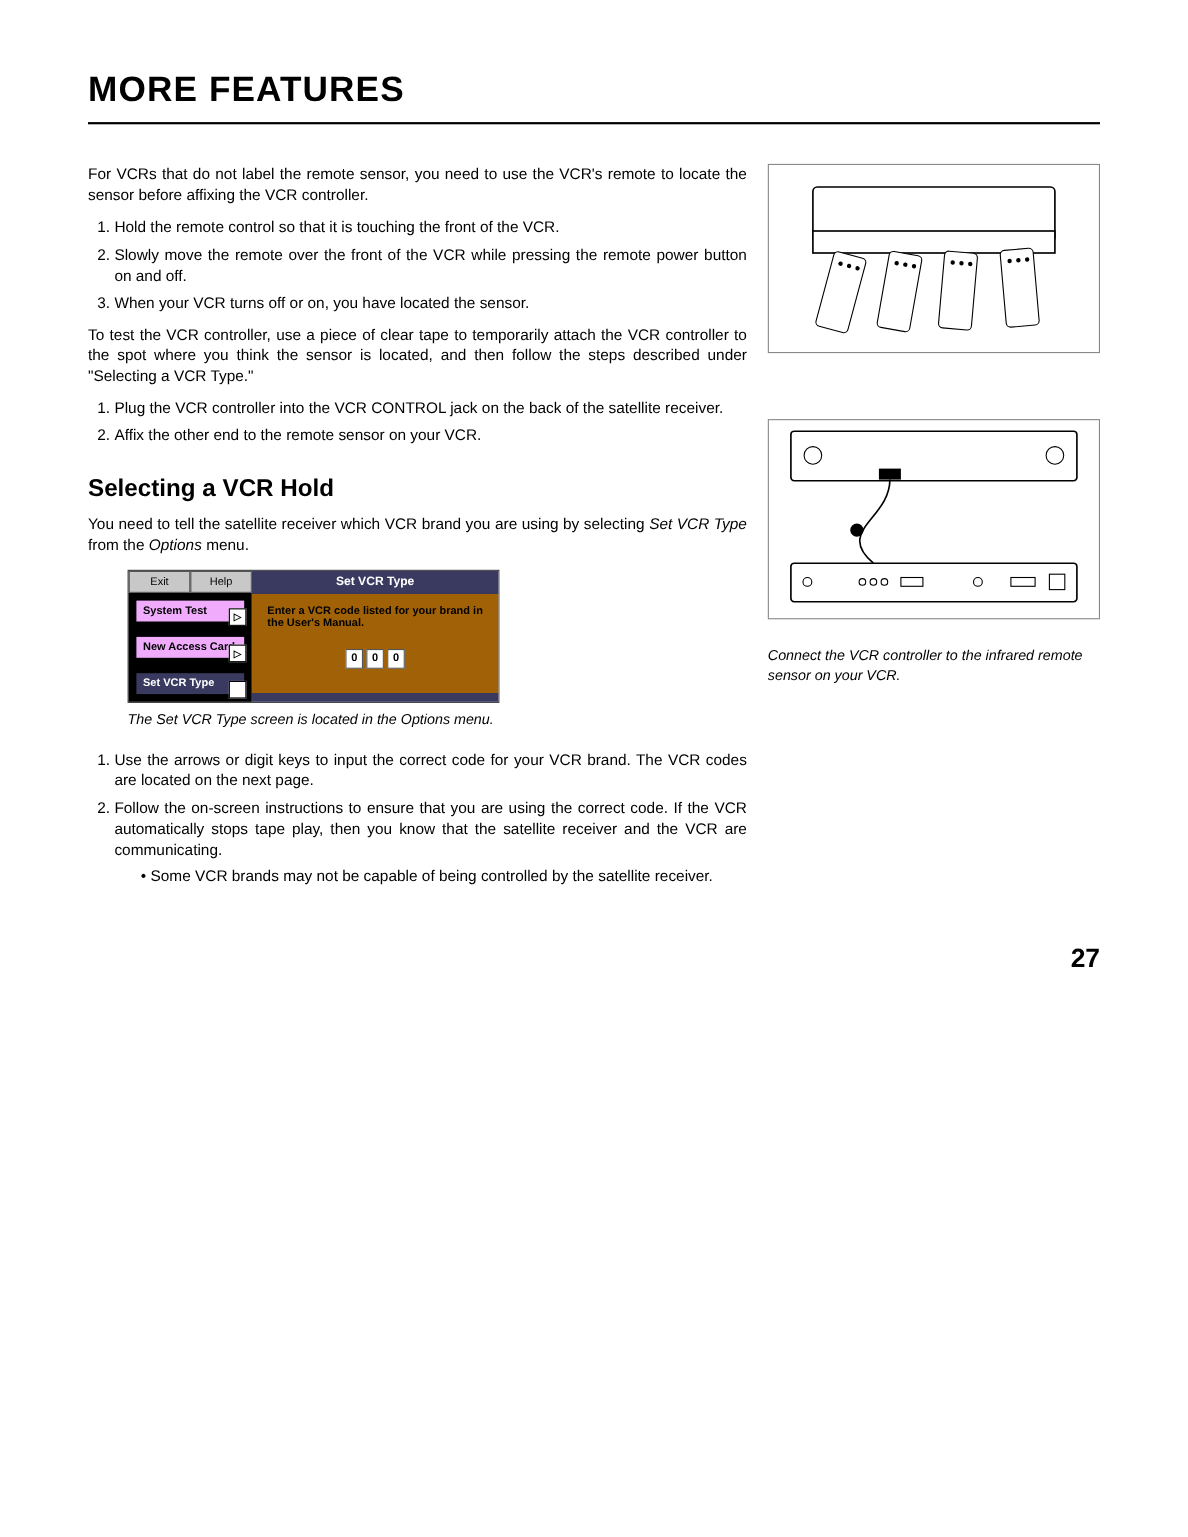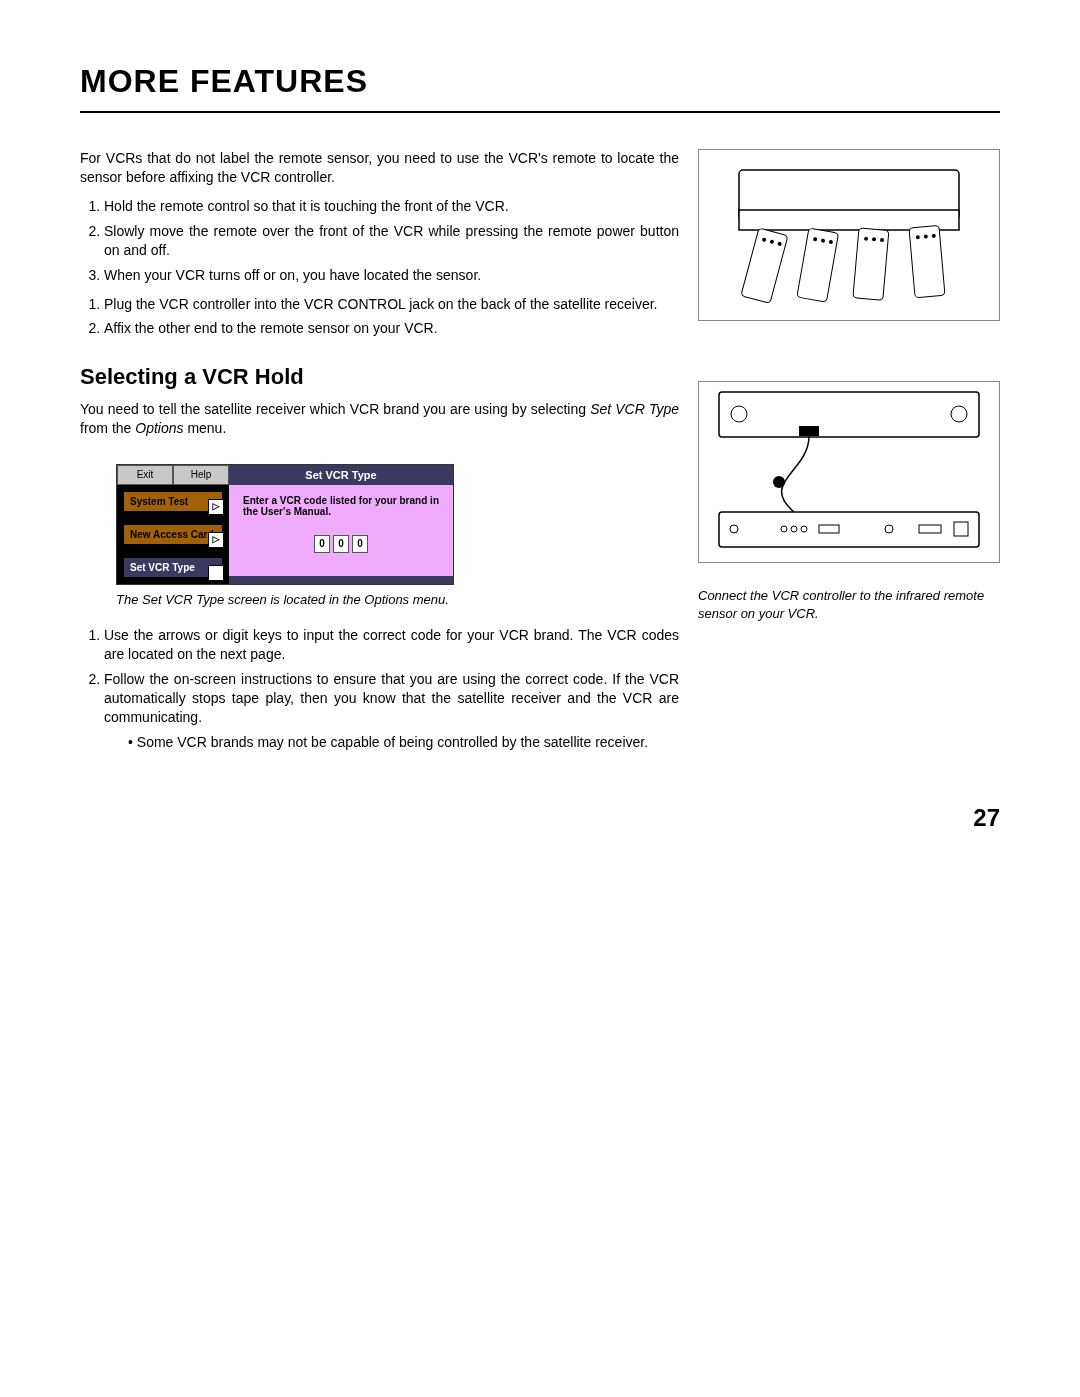--- a/index.html
+++ b/index.html
@@ -60,21 +60,21 @@
     align-items: center;
     justify-content: center;
     color: #aaa;
     font-size: 12px;
     margin-bottom: 24px;
   }
   .fig-vcr-remotes { height: 170px; margin-bottom: 60px; }
   .fig-connecting { height: 180px; }
   .menu-shot {
     width: 336px;
-    margin: 26px 0 4px 36px;
+    margin: 14px 0 4px 36px;
     display: flex;
     border: 1px solid #333;
     font-size: 10.5px;
     line-height: 1.1;
   }
   .menu-sidebar {
     flex: 0 0 112px;
     background: #000;
     display: flex;
     flex-direction: column;
@@ -87,21 +87,21 @@
     flex: 1;
     background: #c8c8c8;
     border: 1px solid #555;
     color: #000;
     display: flex;
     align-items: center;
     justify-content: center;
     font-size: 10px;
   }
   .menu-item {
-    background: #a16207;
+    background: #f0abfc;
     color: #000;
     margin: 7px;
     padding: 4px 6px;
     position: relative;
     font-weight: bold;
     font-size: 10px;
   }
   .menu-item.sel {
     background: #3a3a60;
     color: #fff;
@@ -128,21 +128,21 @@
   .menu-title {
     background: #3a3a60;
     color: #fff;
     text-align: center;
     padding: 4px 0;
     font-weight: bold;
     font-size: 11px;
   }
   .menu-body {
     flex: 1;
-    background: #f0abfc;
+    background: #a16207;
     padding: 10px 14px;
     font-weight: bold;
     font-size: 10px;
   }
   .code-boxes {
     display: flex;
     gap: 3px;
     justify-content: center;
     margin-top: 18px;
   }
@@ -178,20 +178,21 @@
   <div class="left-col">
 
     <p>For VCRs that do not label the remote sensor, you need to use the VCR's remote to locate the sensor before affixing the VCR controller.</p>
 
     <ol>
       <li>Hold the remote control so that it is touching the front of the VCR.</li>
       <li>Slowly move the remote over the front of the VCR while pressing the remote power button on and off.</li>
       <li>When your VCR turns off or on, you have located the sensor.</li>
     </ol>
 
+    <p>To test the VCR controller, use a piece of clear tape to temporarily attach the VCR controller to the spot where you think the sensor is located, and then follow the steps described under "Selecting a VCR Type."</p>
 
     <ol>
       <li>Plug the VCR controller into the VCR CONTROL jack on the back of the satellite receiver.</li>
       <li>Affix the other end to the remote sensor on your VCR.</li>
     </ol>
 
     <h2>Selecting a VCR Hold</h2>
     <p>
       <span>You need to tell the satellite receiver which VCR brand you are using by selecting </span><span class="italic">Set VCR Type</span><span> from the </span><span class="italic">Options</span><span> menu.</span>
     </p>

